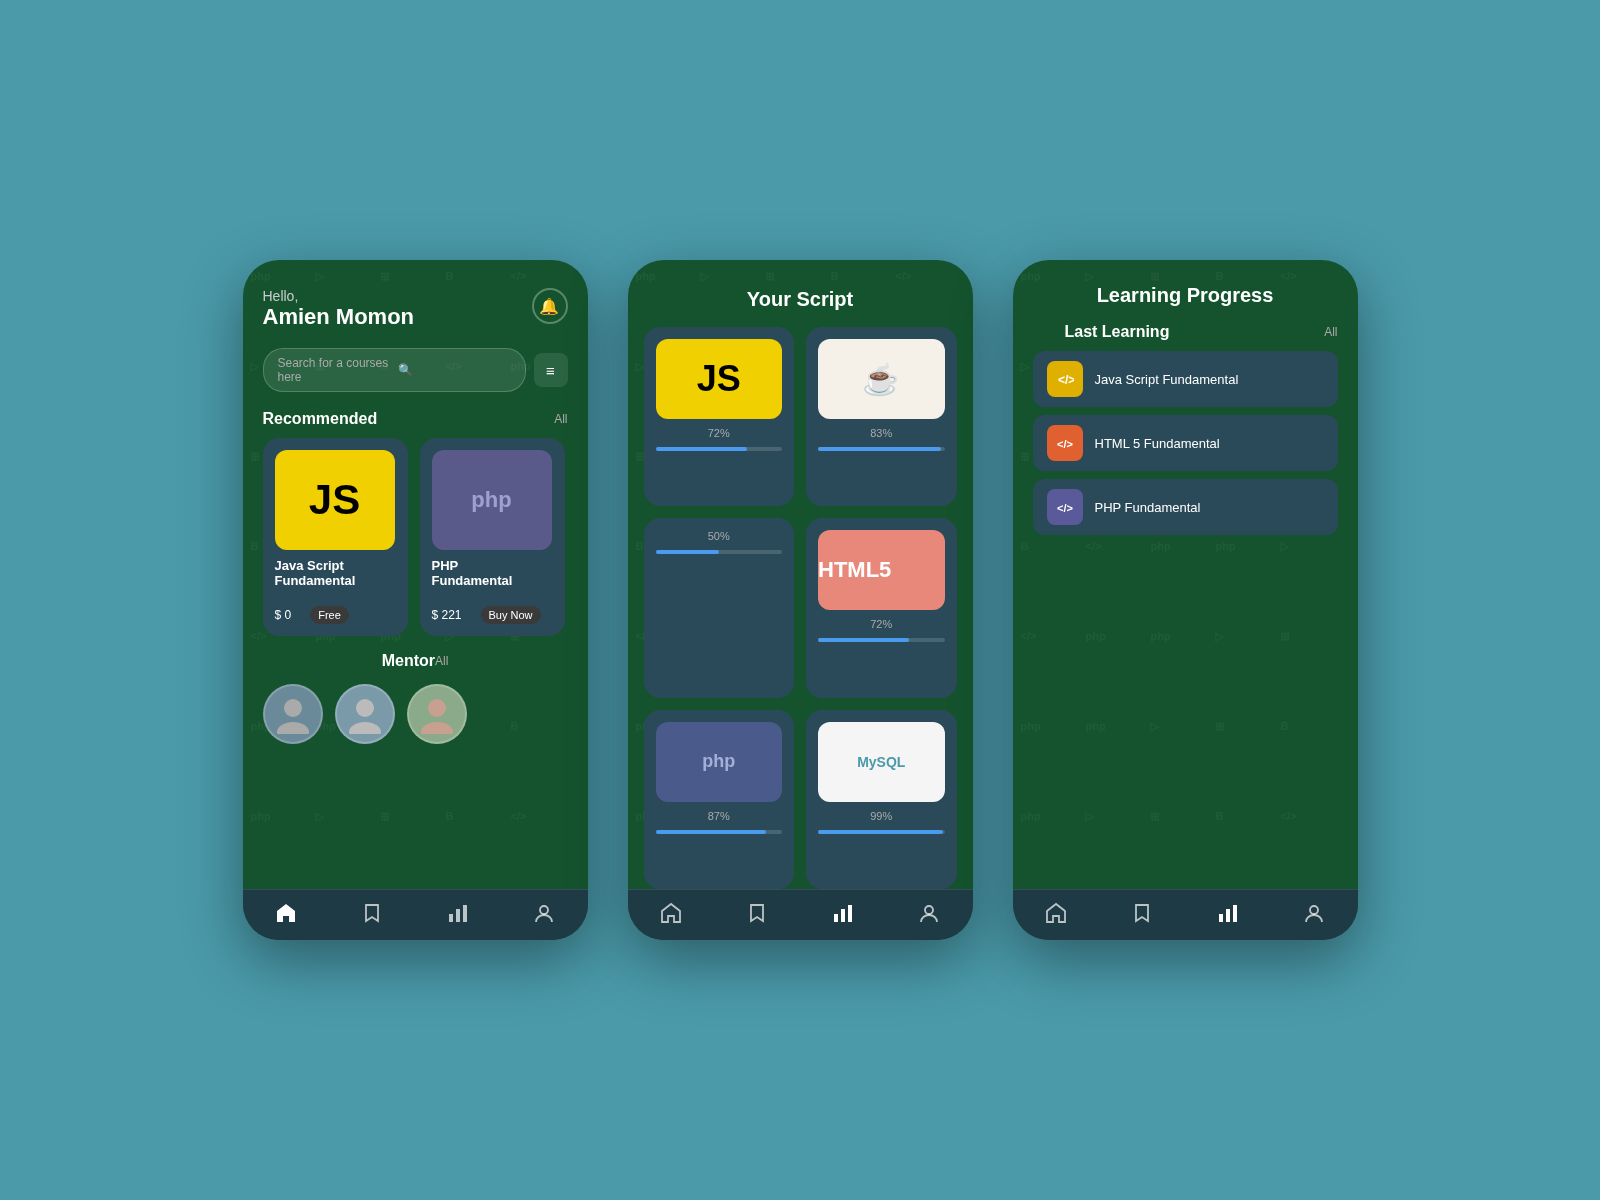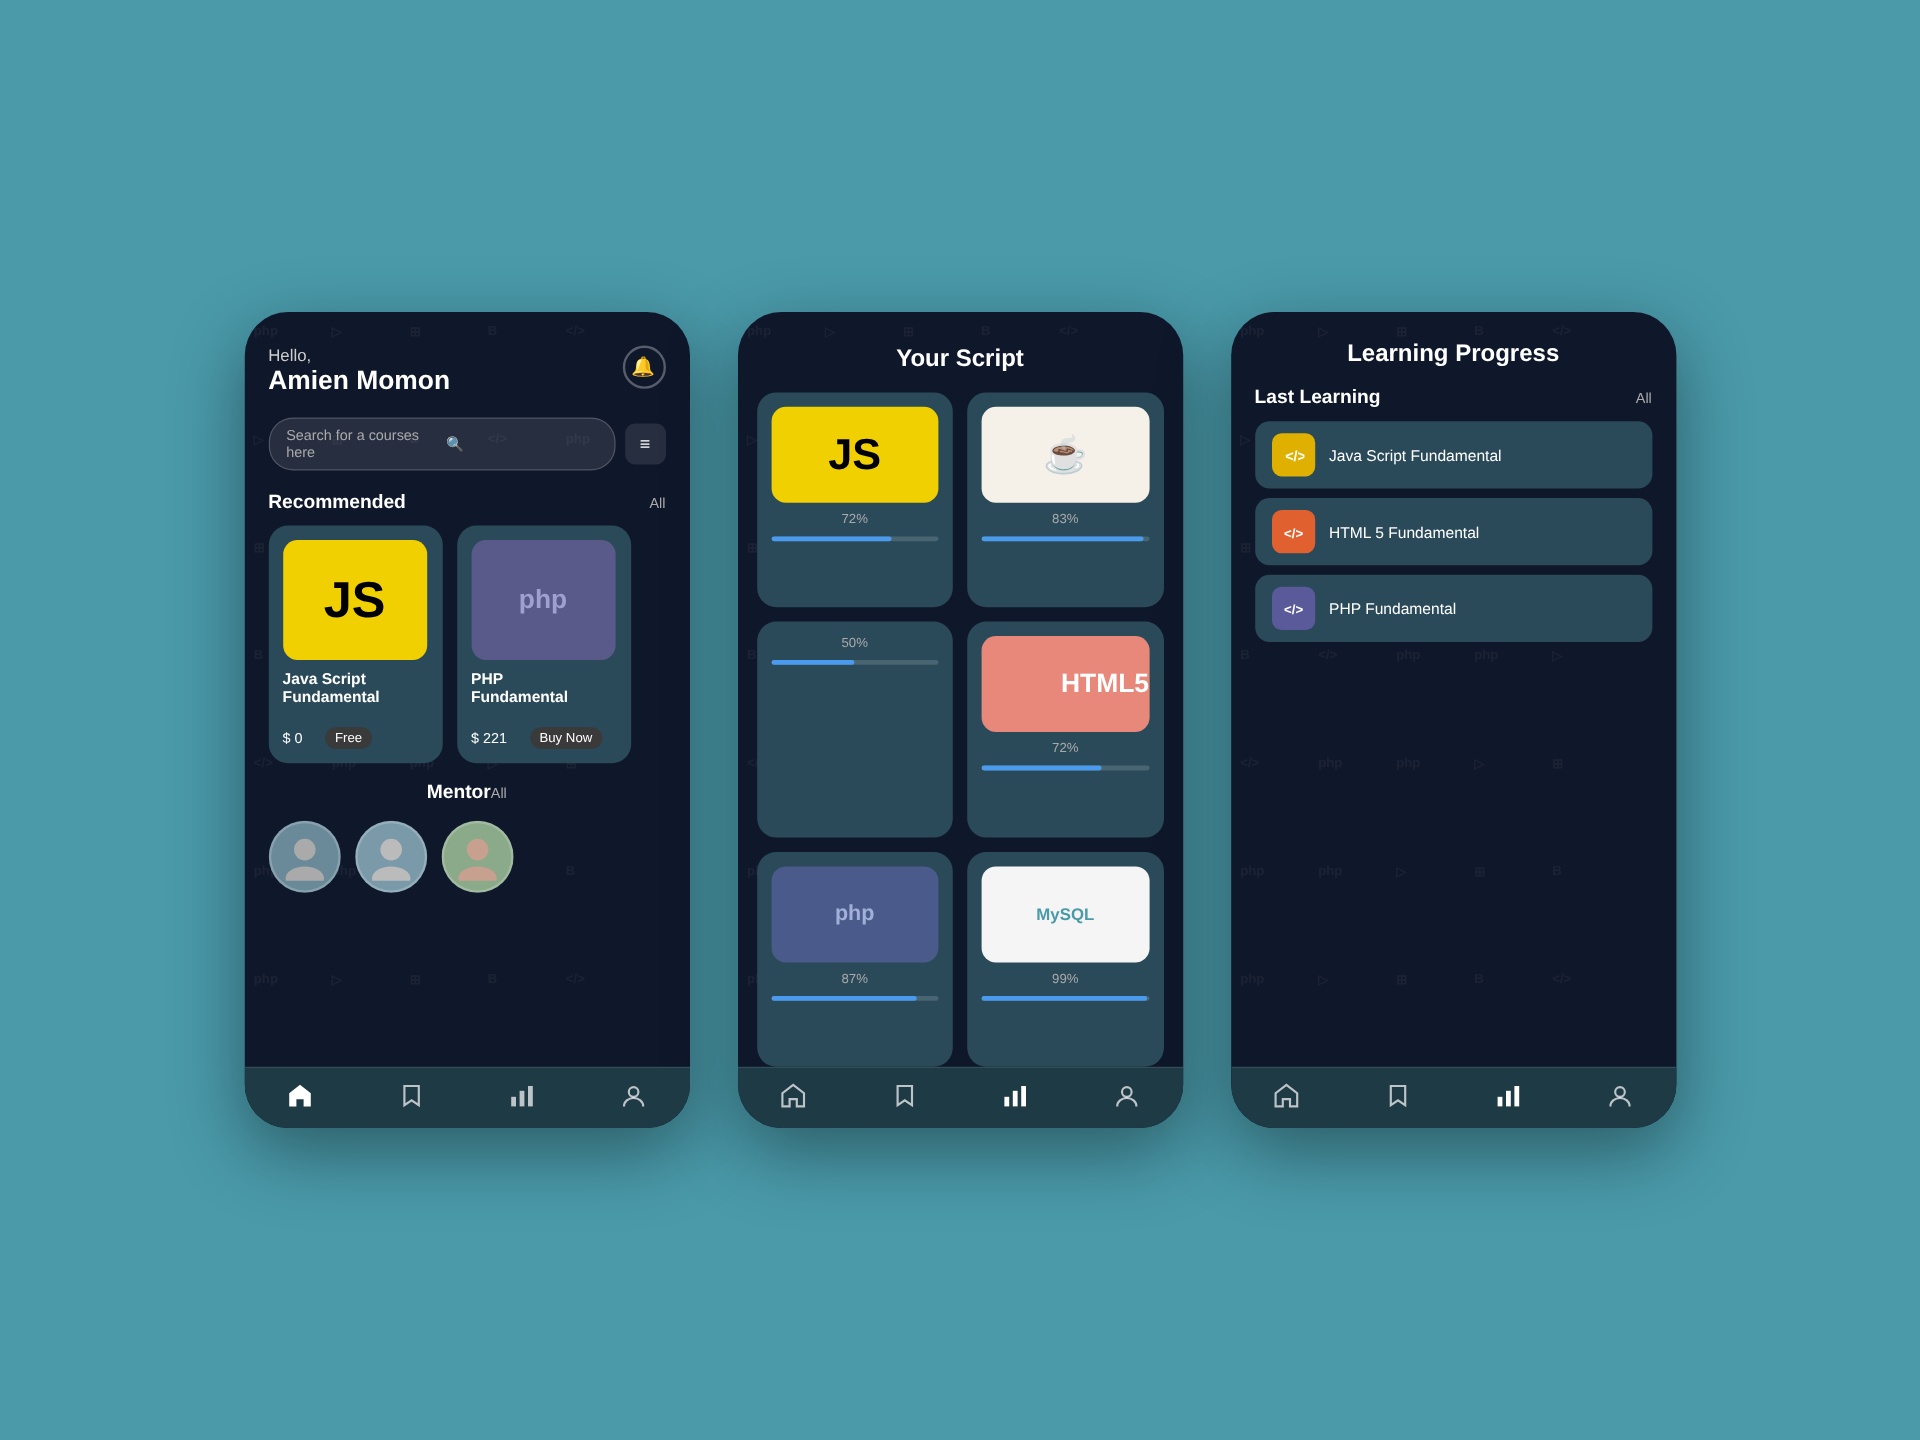--- a/index.html
+++ b/index.html
@@ -15,24 +15,24 @@
     }
 
     .phones-container {
       display: flex;
       gap: 40px;
       align-items: center;
     }
 
     
     .phone {
-      width: 371px;
+      width: 345px;
       height: 680px;
       border-radius: 36px;
-      background-color: #0f172a;
+      background-color: #14532d;
       overflow: hidden;
       position: relative;
       box-shadow: 0 20px 60px rgba(0,0,0,0.4);
     }
 
     .phone-content {
       position: relative;
       z-index: 1;
       height: 100%;
       display: flex;
@@ -364,20 +364,21 @@
       display: flex;
       justify-content: space-between;
       align-items: center;
       margin-bottom: 10px;
     }
 
     .last-learning-title {
       color: #fff;
       font-size: 16px;
       font-weight: 700;
+      margin-left: 32px;
     }
 
     .last-learning-item {
       display: flex;
       align-items: center;
       gap: 12px;
       background: #2a4a5a;
       border-radius: 12px;
       padding: 10px 14px;
       margin-bottom: 8px;
@@ -647,21 +648,21 @@
         </div>
 
         <div class="class-card">
           <div class="class-pct">50%</div>
           <div class="class-progress-bar">
             <div class="class-progress-fill" style="width:50%;"></div>
           </div>
         </div>
 
         <div class="class-card">
-          <div class="class-card-icon html-icon-bg" style="width:100%;display:flex;align-items:center;justify-content:flex-end;height:80px;border-radius:12px;background:#e8887a;">
+          <div class="class-card-icon html-icon-bg" style="width:100%;display:flex;align-items:center;justify-content:flex-start;height:80px;border-radius:12px;background:#e8887a;">
             <span style="font-size:22px;font-weight:700;color:#fff;">HTML5</span>
           </div>
           <div class="class-pct">72%</div>
           <div class="class-progress-bar">
             <div class="class-progress-fill" style="width:72%;"></div>
           </div>
         </div>
 
         <div class="class-card">
           <div class="class-card-icon php-icon-bg" style="width:100%;display:flex;align-items:center;justify-content:center;height:80px;border-radius:12px;background:#4a5a8a;">

